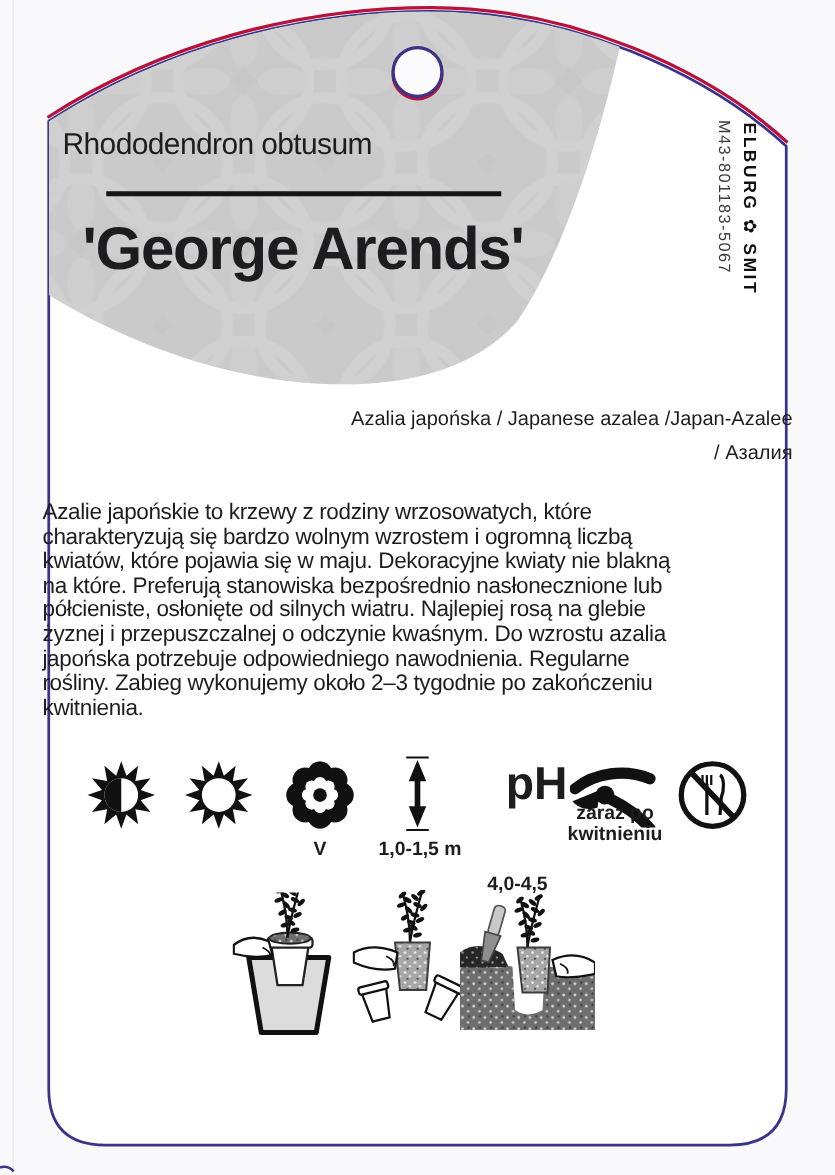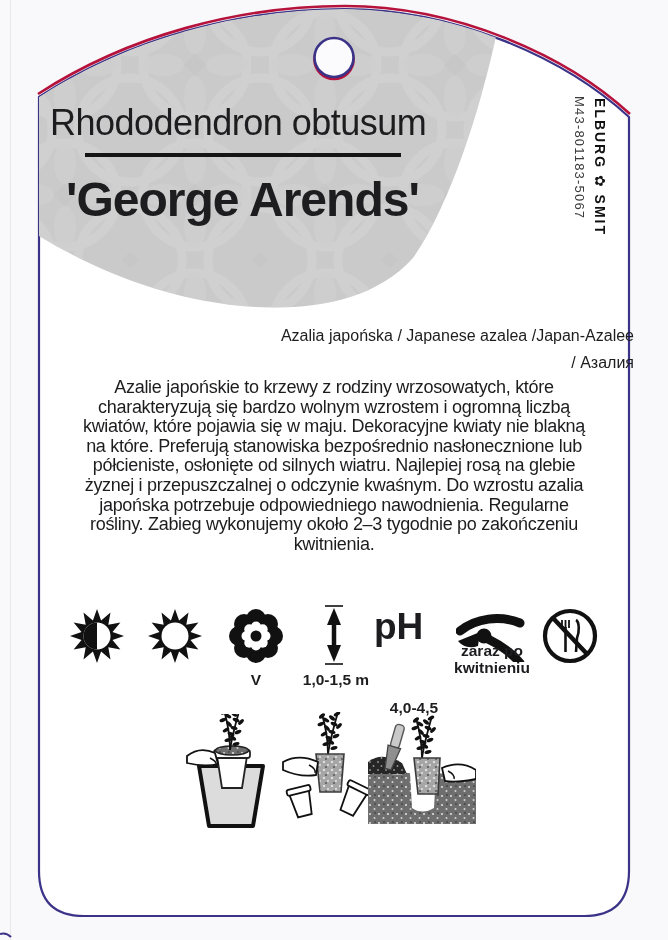--- a/index.html
+++ b/index.html
@@ -6,21 +6,21 @@
   body{
     width:668px;height:940px;position:relative;overflow:hidden;
     background:#f9f9fb;
     font-family:"Liberation Sans","DejaVu Sans",sans-serif;
     color:#1d1d1f;
   }
   .abs{position:absolute;}
   #tag-outline-svg{position:absolute;left:0;top:0;}
   .species-title{
     left:50px;top:102px;width:420px;
-    font-size:36px;font-weight:400;letter-spacing:-0.5px;white-space:nowrap;
+    font-size:24px;font-weight:400;letter-spacing:-0.5px;white-space:nowrap;
   }
   .title-divider{
     left:85px;top:153px;width:316px;height:4px;background:#151515;
   }
   .cultivar-title{
     left:66px;top:172px;width:460px;
     font-size:48px;font-weight:700;letter-spacing:-1px;white-space:nowrap;
   }
   .vtext{
     transform-origin:0 0;transform:rotate(90deg);white-space:nowrap;
@@ -29,27 +29,27 @@
     left:608px;top:98px;font-size:14px;font-weight:700;letter-spacing:2px;color:#111;
   }
   .code-vertical{
     left:587px;top:96px;font-size:13px;font-weight:400;letter-spacing:1.2px;color:#3a3a3a;
   }
   .common-names{
     left:34px;top:322px;width:600px;text-align:right;
     font-size:16px;line-height:27px;font-weight:400;
   }
   .description{
-    left:34px;top:378px;width:600px;text-align:center;
+    left:34px;top:400px;width:600px;
     font-size:18px;line-height:19.6px;font-weight:400;letter-spacing:-0.3px;
   }
   .description div{white-space:nowrap;}
   .icon{position:absolute;}
   .ph-symbol{
-    left:374px;top:606px;width:80px;text-align:left;
+    left:374px;top:606px;width:80px;text-align:right;
     font-size:37px;font-weight:600;letter-spacing:0;
   }
   .icon-label{
     position:absolute;text-align:center;font-size:15.5px;font-weight:700;line-height:17px;
   }
   .lbl-v{left:226px;top:671px;width:60px;}
   .lbl-height{left:286px;top:671px;width:100px;}
   .lbl-ph{left:374px;top:671px;width:80px;margin-top:28px;}
   .lbl-prune{left:442px;top:642px;width:100px;}
 </style>

